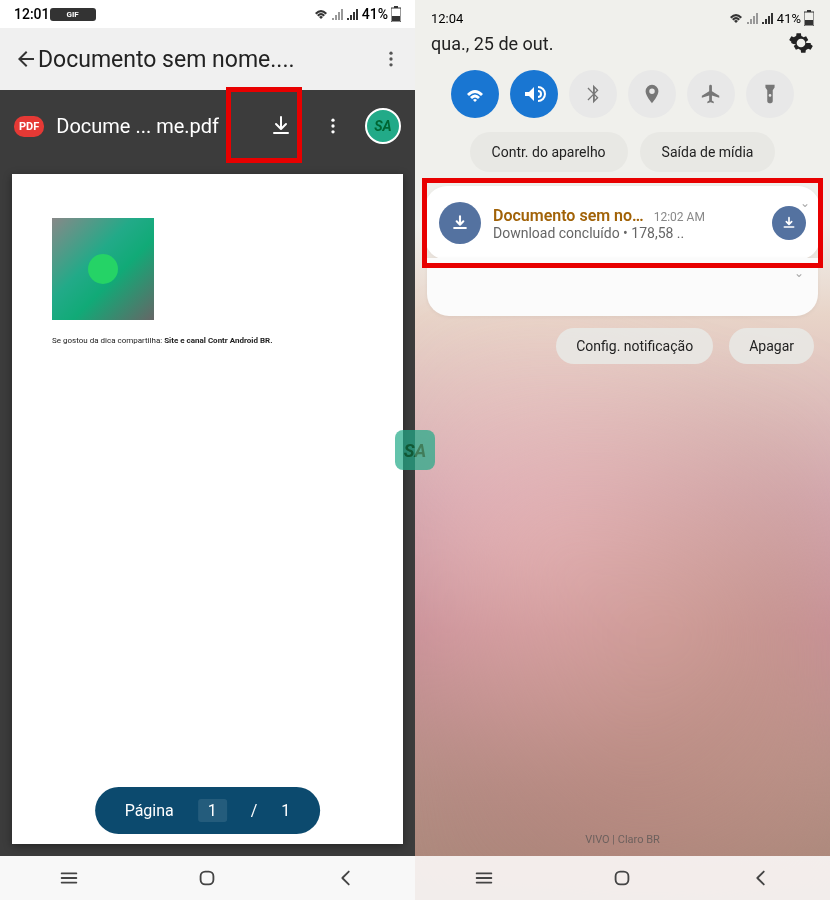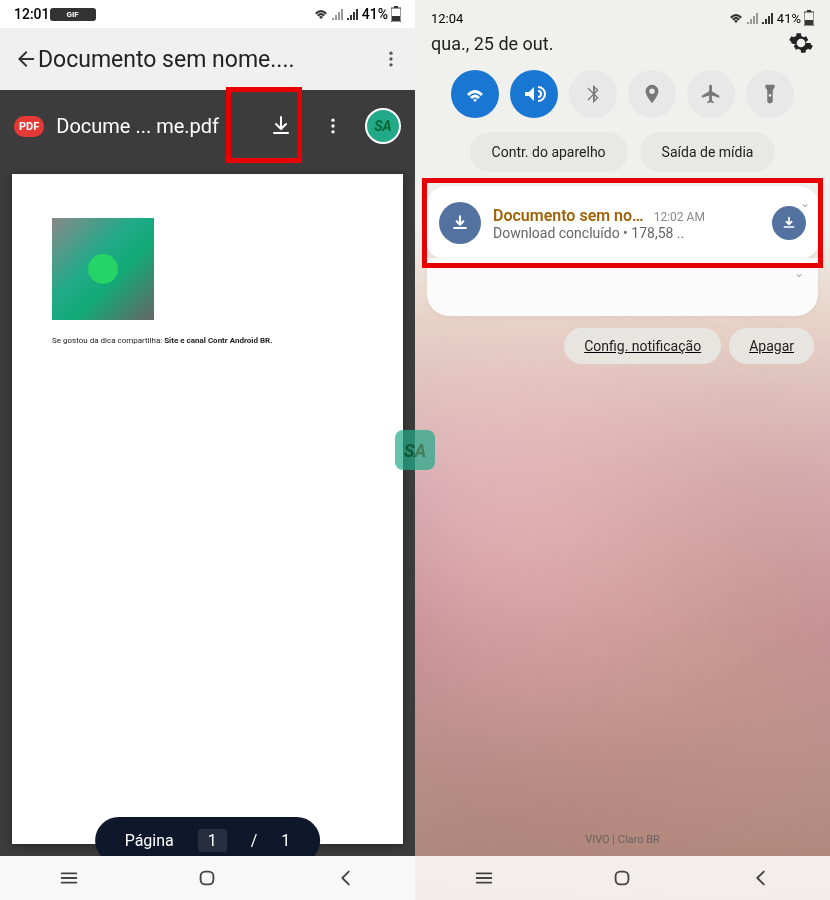--- a/index.html
+++ b/index.html
@@ -30,21 +30,21 @@
 
 
 .pdf-content-area { flex: 1; background: #3c3c3c; padding: 12px; display: flex; flex-direction: column; }
 .pdf-page { background: #fff; flex: 1; padding: 44px 40px; box-shadow: 0 2px 8px rgba(0,0,0,0.4); }
 .pdf-img { width: 102px; height: 102px; background: linear-gradient(135deg, #888 0%, #2a8 40%, #1a7 60%, #666 100%); margin-bottom: 16px; position: relative; overflow: hidden; }
 .pdf-img::after { content: ""; position: absolute; top: 35%; left: 35%; width: 30px; height: 30px; background: #25d366; border-radius: 50%; }
 .pdf-text { font-size: 8px; color: #222; }
 .pdf-text b { font-weight: bold; }
 
 
-.page-pill { position: absolute; bottom: 36px; left: 50%; transform: translateX(-50%); background: #0f172a; color: #fff; border-radius: 24px; padding: 12px 30px; font-size: 16px; display: flex; gap: 24px; align-items: center; }
+.page-pill { position: absolute; bottom: 66px; left: 50%; transform: translateX(-50%); background: #0c4a6e; color: #fff; border-radius: 24px; padding: 12px 30px; font-size: 16px; display: flex; gap: 24px; align-items: center; }
 .page-num-box { background: rgba(255,255,255,0.1); padding: 2px 10px; border-radius: 3px; }
 
 
 .navbar { height: 44px; display: flex; align-items: center; justify-content: space-around; background: rgba(255,255,255,0.85); position: relative; z-index: 5; }
 .navbar-dark { background: #f8f8f8; }
 .nav-icon { width: 22px; height: 22px; }
 
 
 .shade-top { padding: 10px 16px 4px; position: relative; z-index: 2; }
 .shade-status { display: flex; justify-content: space-between; align-items: center; font-size: 13px; margin-bottom: 4px; }
@@ -65,21 +65,21 @@
 .notif-title-row { display: flex; align-items: baseline; gap: 10px; }
 .notif-title { font-size: 16px; font-weight: 600; color: #a16207; white-space: nowrap; overflow: hidden; text-overflow: ellipsis; flex-shrink: 1; min-width: 0; }
 .notif-time { font-size: 12px; color: #888; flex-shrink: 0; }
 .notif-sub { font-size: 14px; color: #666; white-space: nowrap; overflow: hidden; }
 .notif-action { width: 34px; height: 34px; border-radius: 50%; background: #5472a0; display: flex; align-items: center; justify-content: center; color: #fff; flex-shrink: 0; }
 .notif-chevron { position: absolute; top: 10px; right: 10px; color: #aaa; font-size: 12px; }
 .red-box-right { position: absolute; border: 5px solid #e80000; left: -3px; right: -3px; top: -8px; height: 90px; pointer-events: none; z-index: 3; }
 .notif-collapsed { background: #fbfbfb; border-radius: 0 0 22px 22px; margin: -2px 2px 0; height: 58px; position: relative; display: flex; align-items: flex-start; justify-content: flex-end; padding: 8px 14px; box-shadow: 0 1px 4px rgba(0,0,0,0.05); }
 .notif-collapsed .chev { color: #aaa; font-size: 12px; }
 
-.shade-actions { display: flex; justify-content: flex-end; gap: 8px; padding: 12px 16px; position: relative; z-index: 2; text-decoration: underline; }
+.shade-actions { display: flex; justify-content: flex-end; gap: 16px; padding: 12px 16px; position: relative; z-index: 2; }
 .shade-action-btn { background: rgba(232,232,228,0.9); border-radius: 20px; padding: 10px 20px; font-size: 14px; color: #222; }
 
 .carrier { position: absolute; bottom: 54px; left: 0; right: 0; text-align: center; font-size: 11px; color: rgba(80,80,80,0.7); z-index: 2; }
 
 .watermark { position: absolute; left: 50%; top: 50%; transform: translate(-50%, -50%); z-index: 10; width: 40px; height: 40px; background: #2a8; border-radius: 8px; display: flex; align-items: center; justify-content: center; color: #063; font-weight: bold; font-style: italic; font-size: 18px; opacity: 0.7; }
 
 svg { display: block; }
 </style>
 </head>
 <body>

